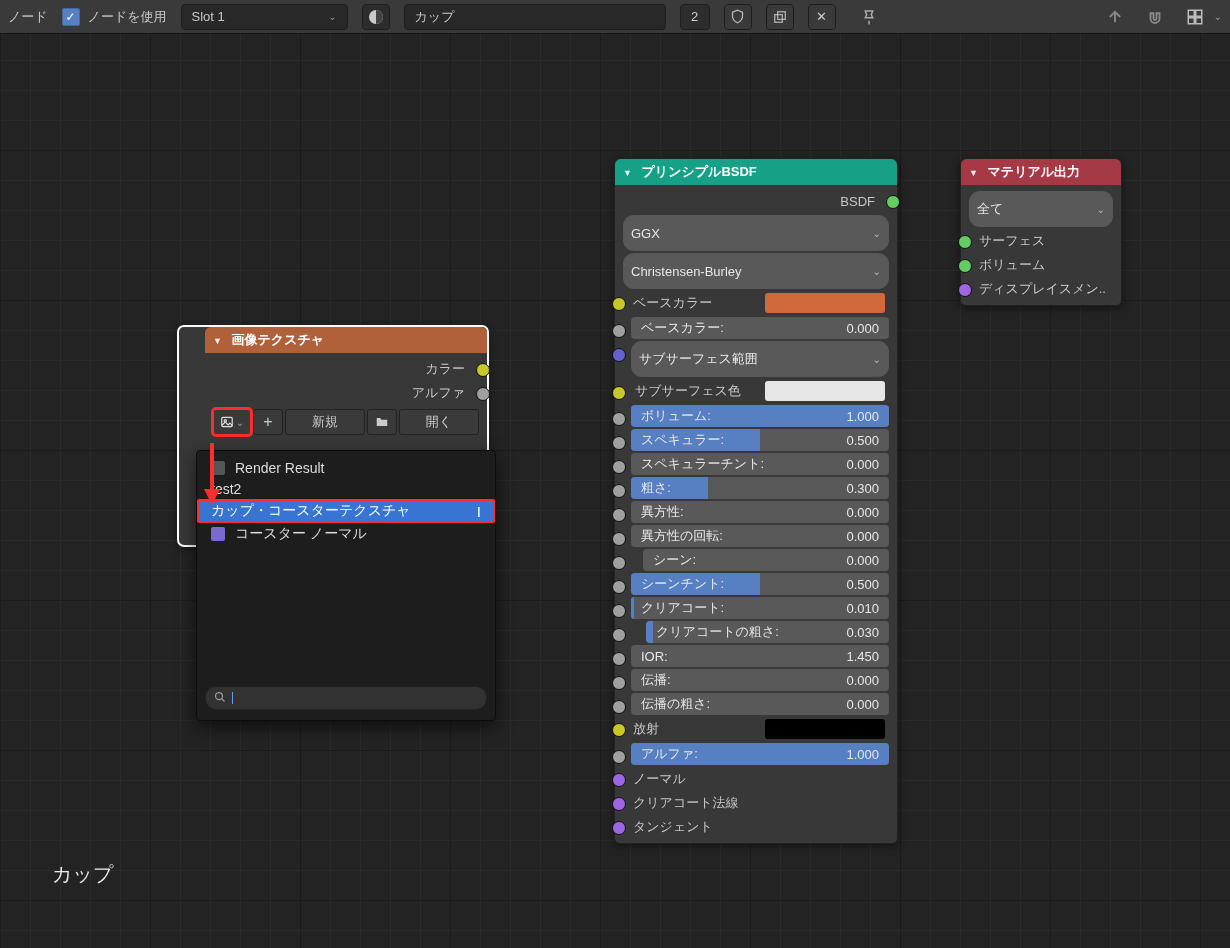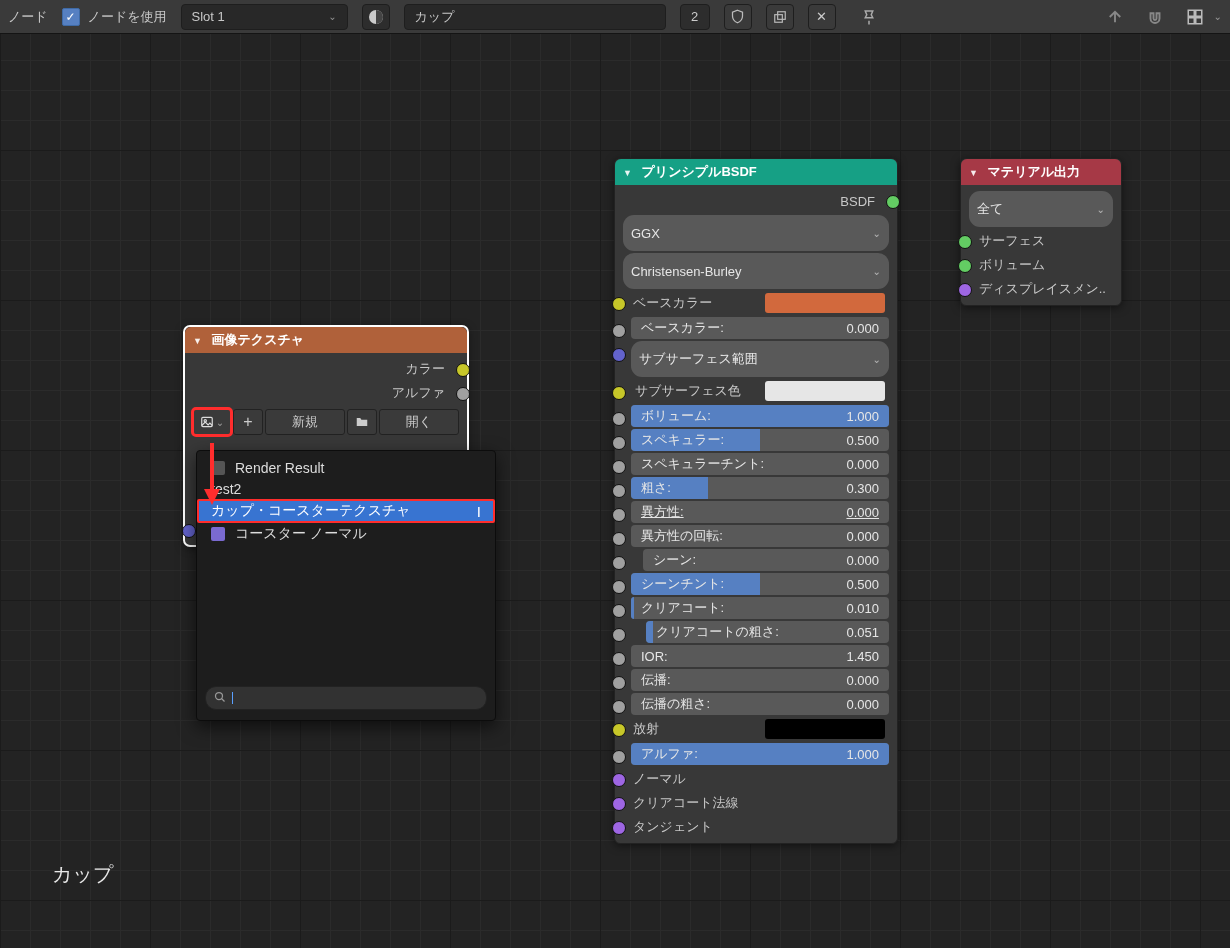--- a/index.html
+++ b/index.html
@@ -148,21 +148,21 @@
   </span>
   <span class="caret" style="margin-left:-8px;">⌄</span>
 </div>
 
 <div class="canvas">
 
   <svg class="links">
     <path d="M900 164 C 930 164, 930 194, 962 194" stroke="#bfbfbf" stroke-width="3" fill="none"></path>
   </svg>
 
-  <div class="node imgnode selected" style="left:184px; top:292px; width:282px;">
+  <div class="node imgnode selected" style="left:178px; top:292px; width:282px;padding-left:26px;">
     <div class="nhdr" style="background:var(--imgHdr);">
       <span>画像テクスチャ</span>
     </div>
     <div class="nbody">
       <div class="rowo">
         <span>カラー</span>
         <span class="socket sR s-yellow" style="top:6px;"></span>
       </div>
       <div class="rowo">
         <span>アルファ</span>
@@ -298,21 +298,21 @@
           <div style="position: relative;">
             <span class="socket sL s-gray" style="top: 7px;"></span>
             <div class="param paramfill" style="margin-left: 12px;">
               <span class="fill" style="width:30%;"></span>
               <span>粗さ:</span>
               <span>0.300</span>
             </div>
           </div>
           <div style="position: relative;">
             <span class="socket sL s-gray" style="top: 7px;"></span>
-            <div class="param paramfill" style="margin-left: 12px; text-decoration: underline;">
+            <div class="param paramfill" style="margin-left: 12px;">
               <span class="fill" style="width:0%;"></span>
               <span>異方性:</span>
               <span>0.000</span>
             </div>
           </div>
           <div style="position: relative;">
             <span class="socket sL s-gray" style="top: 7px;"></span>
             <div class="param paramfill" style="margin-left: 12px;">
               <span class="fill" style="width:0%;"></span>
               <span>異方性の回転:</span>
@@ -341,21 +341,21 @@
               <span class="fill" style="width:1%;"></span>
               <span>クリアコート:</span>
               <span>0.010</span>
             </div>
           </div>
           <div style="position: relative;">
             <span class="socket sL s-gray" style="top: 7px;"></span>
             <div class="param paramfill" style="margin-left: 27px;">
               <span class="fill" style="width:3%;"></span>
               <span>クリアコートの粗さ:</span>
-              <span>0.051</span>
+              <span>0.030</span>
             </div>
           </div>
           <div style="position: relative;">
             <span class="socket sL s-gray" style="top: 7px;"></span>
             <div class="param" style="margin-left: 12px;">
               <span>IOR:</span>
               <span>1.450</span>
             </div>
           </div>
           <div style="position: relative;">

